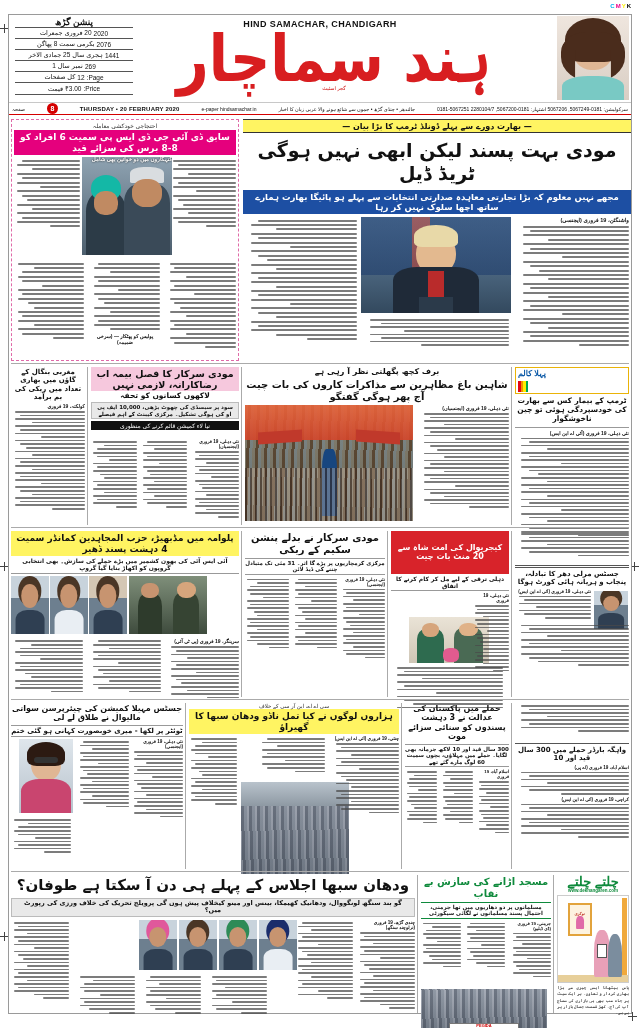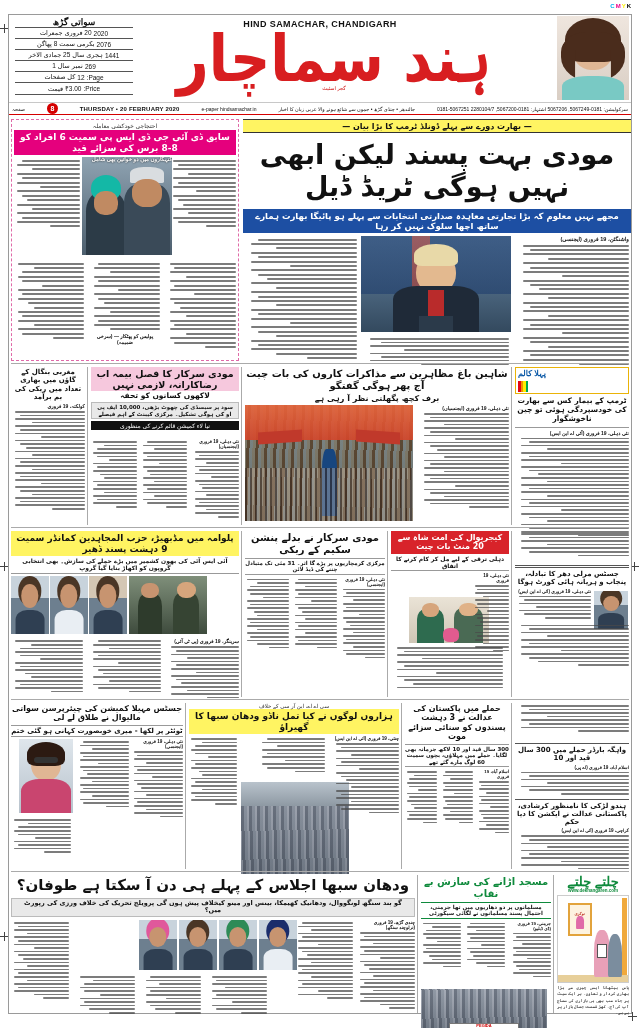--- a/index.html
+++ b/index.html
@@ -103,32 +103,32 @@
   .ln.w95{width:95%} .ln.w88{width:88%} .ln.w80{width:80%}
   .ln.w72{width:72%} .ln.w60{width:60%} .ln.w45{width:45%}
   .ln.sm{height:1.6px; margin:2px 0;}
 
   
   .hl {
     direction:rtl; text-align:center; font-weight:bold; color:#111;
     font-family:"DejaVu Sans","Liberation Sans",sans-serif;
     line-height:1.18;
   }
-  .hl-main{ font-size:27px; letter-spacing:-.5px; }
+  .hl-main{ font-size:19px; letter-spacing:-.5px; }
   .banner-yellow{
     background:#fff462; border-top:1px solid #333; border-bottom:1px solid #333;
     font-size:8px; padding:1.5px 4px;
   }
   .banner-blue{
     background:#1d4fa3; color:#fff; font-size:8.5px;
     padding:2px 4px; font-weight:bold;
   }
   .banner-pink{ background:#f6c8dd; font-size:7px; padding:1px 3px;}
   .banner-red{
-    background:#d8232a; color:#fff; font-size:9px; padding:2px 4px;
+    background:#d8232a; color:#fff; font-size:9px; padding:12px 4px;
     font-weight:bold;
   }
   .banner-mag{
     background:#e5007d; color:#fff; font-size:9.5px; padding:2px 4px;
     font-weight:bold;
   }
   .banner-yellow2{ background:#fff462; font-size:9px; padding:2px 4px; font-weight:bold;}
   .banner-grey{ background:#e9e9e9; font-size:6.5px; padding:1px 3px; border:1px solid #bbb;}
   .kicker{ font-size:6px; text-align:center; direction:rtl; color:#333; }
 
@@ -237,21 +237,21 @@
   <div class="regmark" style="left:630px;top:562px;"></div>
   <div class="regmark" style="left:0px;top:932px;"></div>
   <div class="regmark" style="left:628px;top:1012px;"></div>
 
   <div class="sheet">
 
     <div class="masthead">
       <div class="eng-title">HIND SAMACHAR, CHANDIGARH</div>
 
       <div class="mast-info">
-        <div class="city">سواتی گڑھ</div>
+        <div class="city">پنشن گڑھ</div>
         <div class="row first">
           <span>2020</span>
           <span>20 فروری</span>
           <span>جمعرات</span>
         </div>
         <div class="row">
           <span>2076</span>
           <span>بکرمی سمت</span>
           <span>8 پھاگن</span>
         </div>
@@ -616,22 +616,22 @@
             <div class="ln sm w95"></div>
           <div class="ln sm w88"></div>
             <div class="ln sm w95"></div>
             <div class="ln sm w45"></div>
         </div>
       </div>
     </div>
     <div class="sep-v" style="left:232px;top:352px;height:158px;"></div>
 
     <div class="box" style="left:236px;top:352px;width:264px;height:158px;">
+      <div class="hl" style="font-size:8px;padding-bottom:2px;">برف کچھ پگھلتی نظر آ رہی ہے</div>
       <div class="hl" style="font-size:10px;padding:1px 0 2px;">شاہین باغ مظاہرین سے مذاکرات کاروں کی بات چیت آج پھر ہوگی گفتگو</div>
-      <div class="hl" style="font-size:8px;padding-bottom:2px;">برف کچھ پگھلتی نظر آ رہی ہے</div>
       <div style="position:relative;height:118px;">
         <div class="photo crowd" style="position:absolute;left:0;top:0;width:168px;height:116px;">
           <div style="position:absolute;left:0;top:0;width:100%;height:30%;background:linear-gradient(#e8663c,#d4452a);opacity:.9;"></div>
           <div style="position:absolute;left:8%;top:22%;width:26%;height:10%;background:#c0392b;transform:skewY(-4deg);"></div>
           <div style="position:absolute;right:8%;top:22%;width:26%;height:10%;background:#c0392b;transform:skewY(4deg);"></div>
           <div style="position:absolute;left:46%;top:38%;width:9%;height:58%;background:#17467f;border-radius:30% 30% 0 0;"></div>
           <div style="position:absolute;left:0;bottom:0;width:100%;height:46%;background:repeating-linear-gradient(90deg,rgba(60,40,30,.55) 0 2px,rgba(220,200,180,.35) 2px 5px);"></div>
         </div>
         <div class="col-text" style="position:absolute;right:0;top:0;width:90px;">
           <div class="small-cap" style="font-size:5px;text-align:right;">نئی دہلی، 19 فروری (ایجنسیاں)</div>
@@ -707,21 +707,21 @@
         <div class="ln sm w95"></div>
           <div class="ln sm w88"></div>
           <div class="ln sm w95"></div>
           <div class="ln sm w45"></div>
       </div>
     </div>
 
     <div class="sep-h" style="left:2px;top:512px;width:618px;"></div>
 
     <div class="box" style="left:2px;top:516px;width:228px;height:166px;">
-      <div class="banner-yellow2 hl">پلوامہ میں مڈبھیڑ، حزب المجاہدین کمانڈر سمیت 9 دہشت پسند ڈھیر</div>
+      <div class="banner-yellow2 hl">پلوامہ میں مڈبھیڑ، حزب المجاہدین کمانڈر سمیت 4 دہشت پسند ڈھیر</div>
       <div class="hl" style="font-size:6px;border-bottom:1px solid #999;padding:1px 0 2px;">آئی ایس آئی کی بھون کشمیر میں بڑے حملے کی سازش۔ بھی انتخابی گروپوں کو اکھاڑ بنایا گیا گروپ</div>
       <div style="position:relative;height:130px;margin-top:2px;">
         <div style="position:absolute;left:0;top:0;display:flex;gap:1px;">
           <div class="portrait plain" style="width:38px;height:58px;"></div>
           <div class="portrait plain white-beard" style="width:38px;height:58px;"></div>
           <div class="portrait plain" style="width:38px;height:58px;background:linear-gradient(#d4c7b4 0 38%,#6d7f8f 38% 100%);"></div>
         </div>
         <div class="photo" style="position:absolute;left:118px;top:0;width:78px;height:58px;background:linear-gradient(#7f8f7a,#3e4b3d);">
           <div style="position:absolute;left:12%;bottom:0;width:30%;height:70%;background:#2e3b2c;border-radius:30% 30% 0 0;"></div>
           <div style="position:absolute;left:16%;top:12%;width:22%;height:26%;background:#c79470;border-radius:46%;"></div>
@@ -1164,21 +1164,20 @@
       <div class="col-text">
         <div class="small-cap" style="font-size:4.6px;text-align:right;">اسلام آباد، 19 فروری (اے پی)</div>
         <div class="ln sm w95"></div>
           <div class="ln sm w88"></div>
           <div class="ln sm w95"></div>
           <div class="ln sm w72"></div>
         <div class="ln sm w95"></div>
           <div class="ln sm w88"></div>
           <div class="ln sm w60"></div>
       </div>
-      <div class="hl" style="font-size:7px;border-top:1px solid #555;padding:2px 1px;margin-top:2px;">ہندو لڑکی کا نامنظور کرشادی، پاکستانی عدالت نے ایکشن کا دیا حکم</div>
       <div class="col-text">
         <div class="small-cap" style="font-size:4.6px;text-align:right;">کراچی، 19 فروری (آئی اے این ایس)</div>
         <div class="ln sm w95"></div>
           <div class="ln sm w88"></div>
           <div class="ln sm w95"></div>
           <div class="ln sm w72"></div>
         <div class="ln sm w95"></div>
           <div class="ln sm w88"></div>
           <div class="ln sm w95"></div>
           <div class="ln sm w60"></div>

